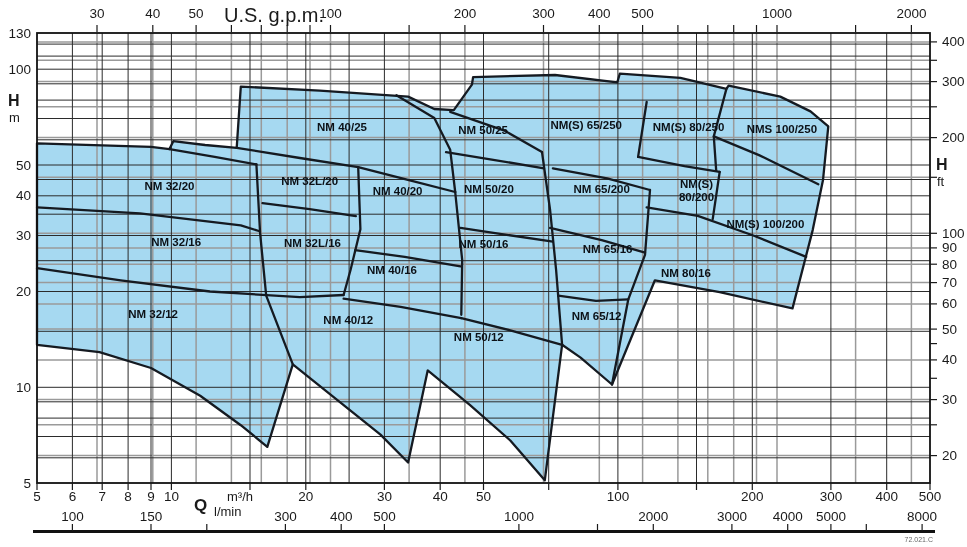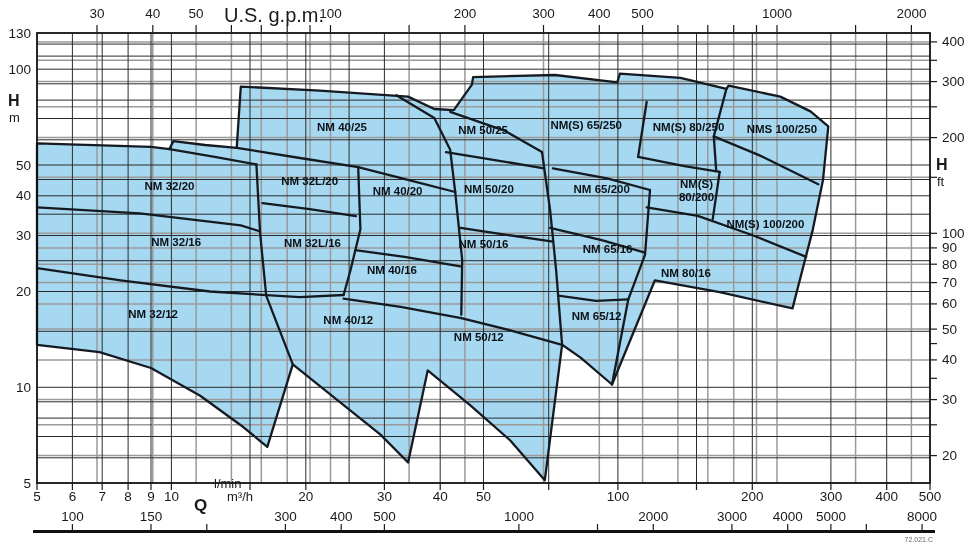--- a/index.html
+++ b/index.html
@@ -298,16 +298,16 @@
   <div class="ovl gpmtitle" style="left:224px;top:4px;">U.S. g.p.m.</div>
 
   <div class="ovl axsym" style="left:8px;top:92px;">H</div>
   <div class="ovl axunit" style="left:9px;top:110px;">m</div>
 
   <div class="ovl axsym" style="left:936px;top:156px;">H</div>
   <div class="ovl axunit" style="left:937px;top:174px;">ft</div>
 
   <div class="ovl qsym" style="left:194px;top:496px;">Q</div>
   <div class="ovl axunit" style="left:227px;top:489px;">m³/h</div>
-  <div class="ovl axunit" style="left:214px;top:476px;">l/min</div>
+  <div class="ovl axunit" style="left:214px;top:504px;">l/min</div>
 
   <div class="ovl dwg" style="right:34px;top:536px;">72.021.C</div>
 </div>
 
 </body></html>

